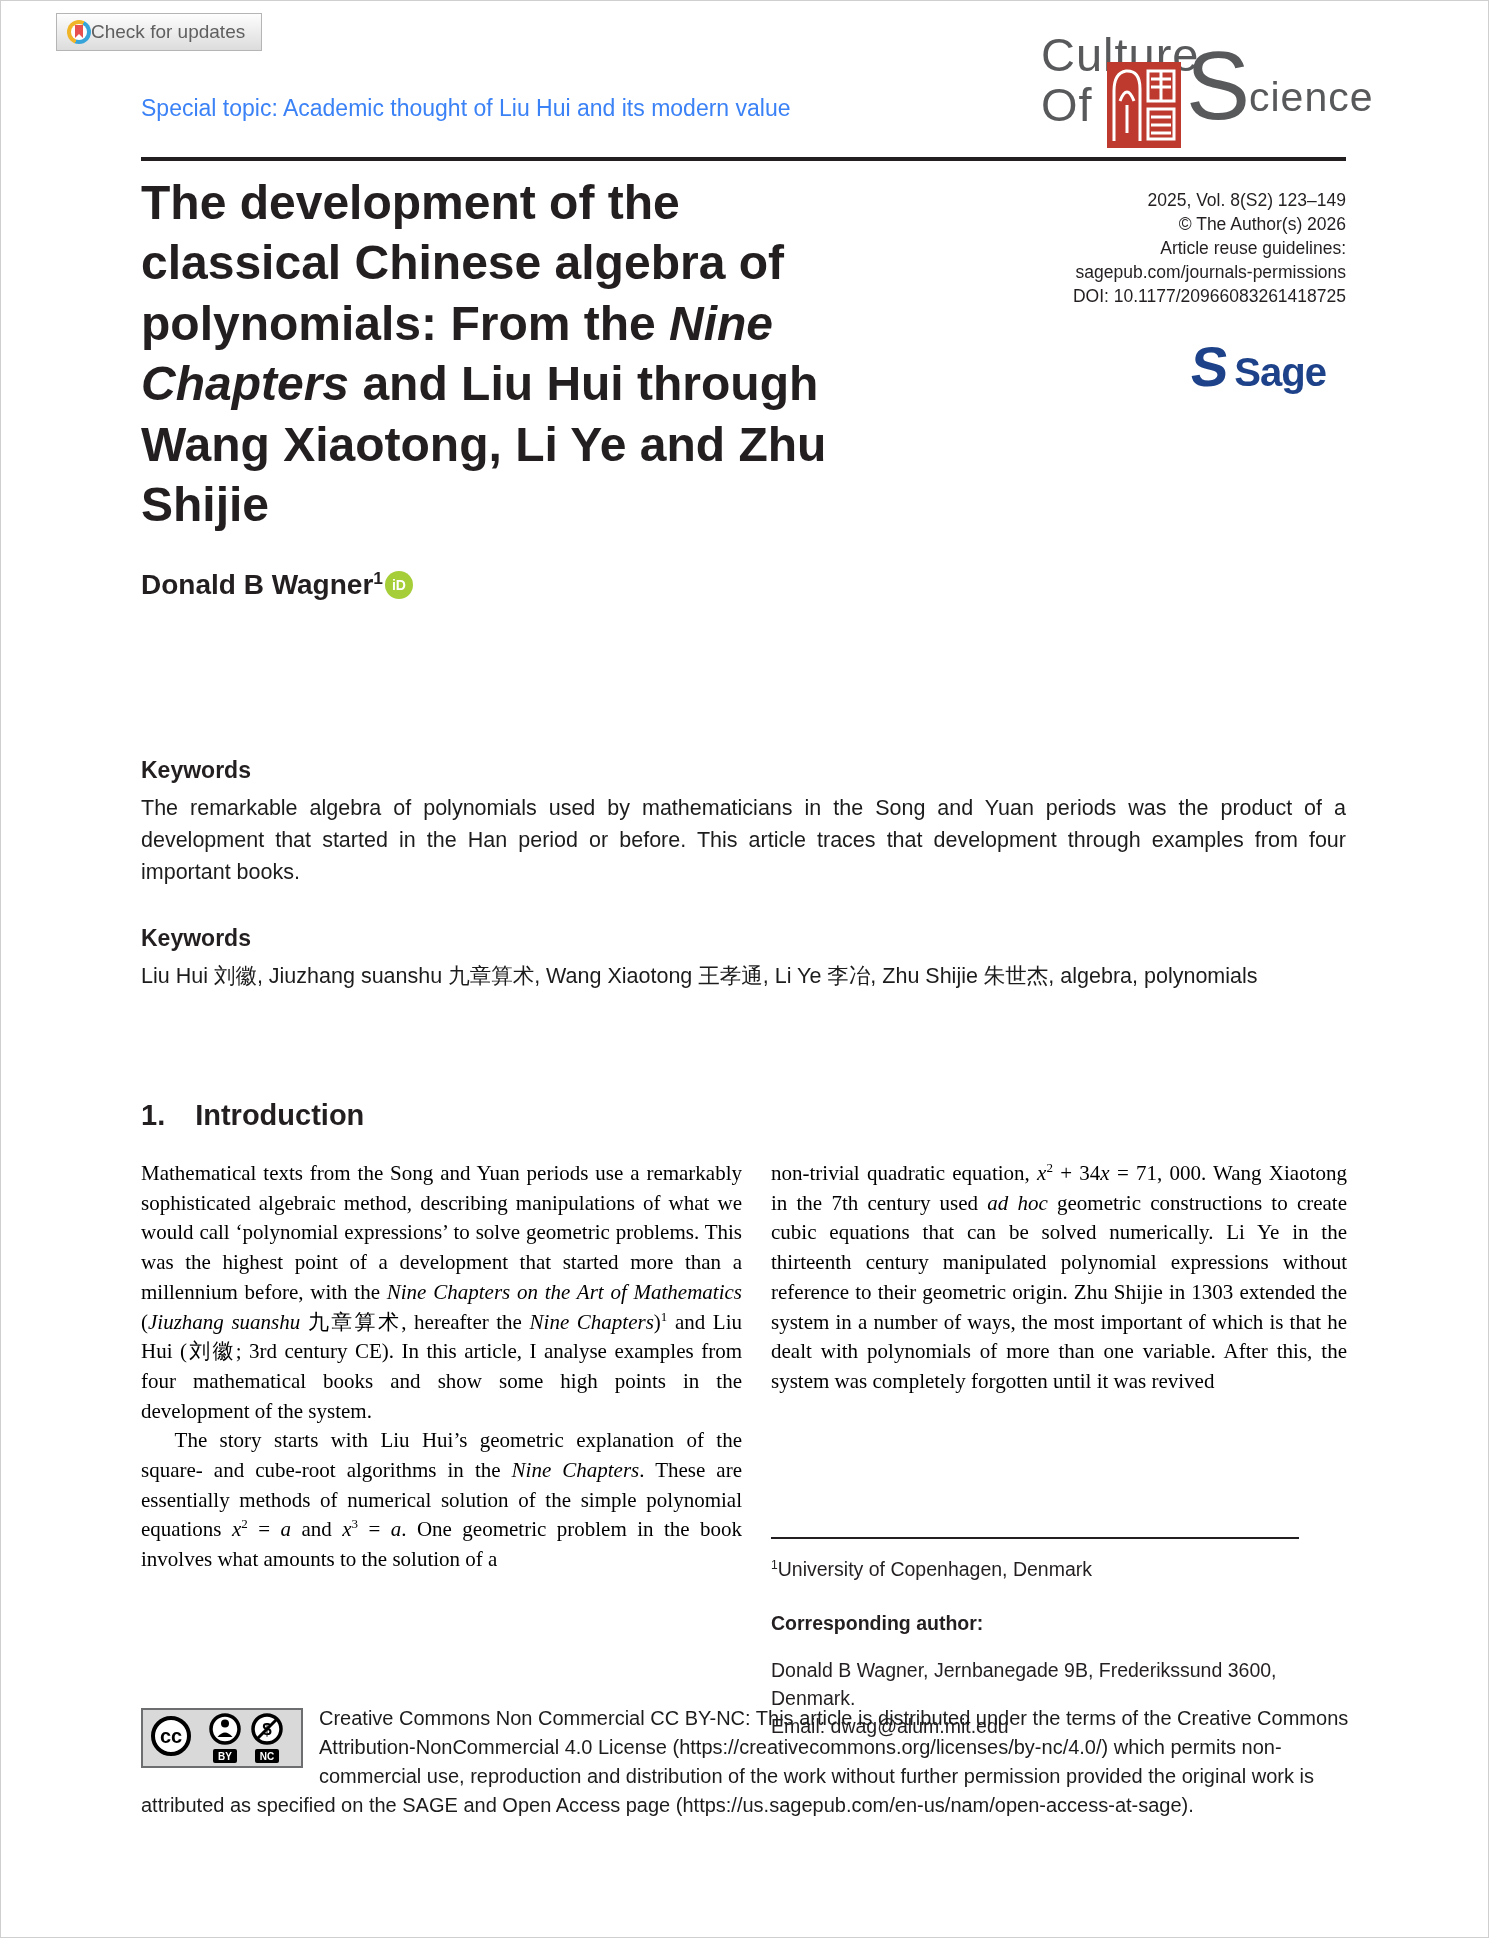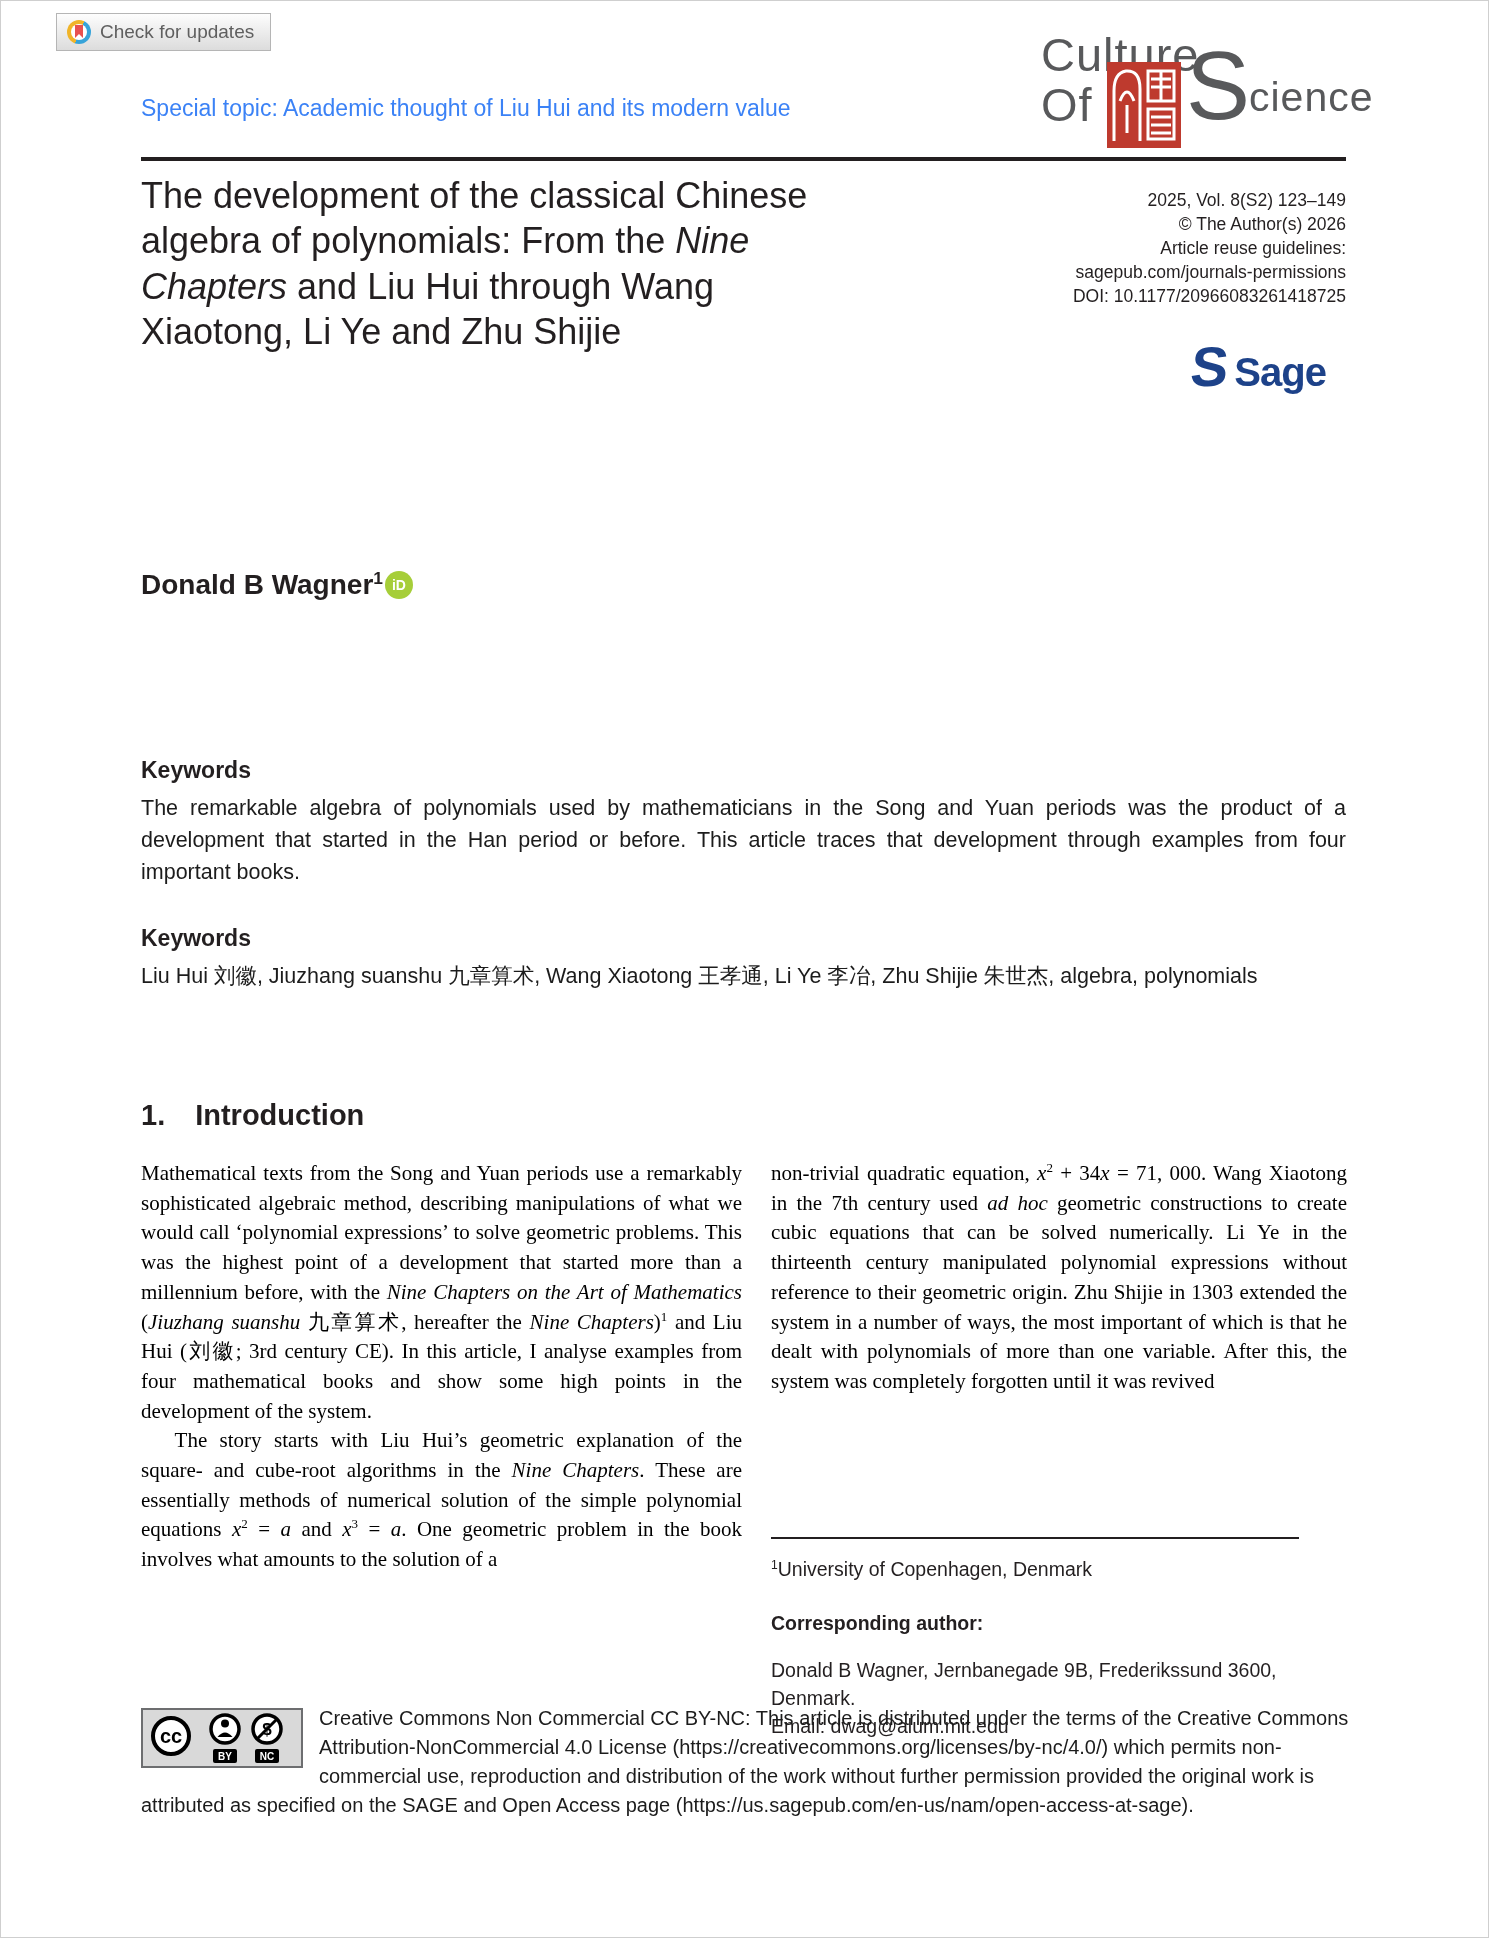--- a/index.html
+++ b/index.html
@@ -6,21 +6,21 @@
   body { background:#888; font-family:"Liberation Sans", sans-serif; }
   .page {
     position:relative; width:1489px; height:1938px; margin:0 auto;
     background:#ffffff; color:#231f20; overflow:hidden;
     border:1px solid #cfcfcf;
   }
 
   
   .update-badge {
     position:absolute; left:55px; top:12px; height:38px;
-    display:flex; align-items:center; gap:9px; padding:0 16px 0 10px;
+    display:flex; align-items:center; padding:0 16px 0 10px;
     background:linear-gradient(#fdfdfd,#dcdcdc); border:1px solid #b5b5b5;
     color:#5f5f5f; font-size:19px; cursor:pointer;
   }
   .update-ring {
     position:relative; width:24px; height:24px; border-radius:50%;
     background:conic-gradient(from 200deg, #f0b429 0 52%, #36a3d9 52% 100%);
     flex:0 0 auto;
   }
   .update-ring::before {
     content:""; position:absolute; inset:4px; background:#fff; border-radius:50%;
@@ -37,21 +37,21 @@
   .logo .bigS { position:absolute; left:150px; top:18px; font-size:96px; line-height:0.85; }
   .logo .w3 { position:absolute; left:213px; top:47px; font-size:41px; letter-spacing:1px; }
   .logo .seal { position:absolute; left:70px; top:34px; }
 
   
   .special-topic { position:absolute; left:140px; top:94px; font-size:23px; color:#3b82f6; }
   .head-rule { position:absolute; left:140px; top:156px; width:1205px; height:4px; background:#231f20; }
 
   .title {
     position:absolute; left:140px; top:172px; width:710px;
-    font-size:36px; font-weight:normal; line-height:1.26; color:#231f20;
+    font-size:48px; font-weight:bold; line-height:1.26; color:#231f20;
   }
   .meta {
     position:absolute; left:845px; top:188px; width:500px;
     font-size:17.5px; line-height:1.37; text-align:right;
   }
   .sage { position:absolute; left:1190px; top:344px; color:#1d4289; display:flex; align-items:flex-end; gap:6px; }
   .sage .s { font-size:56px; font-weight:bold; line-height:0.8; transform:skewX(-6deg); }
   .sage .word { font-size:40px; font-weight:bold; letter-spacing:-1px; line-height:0.9; }
 
   

